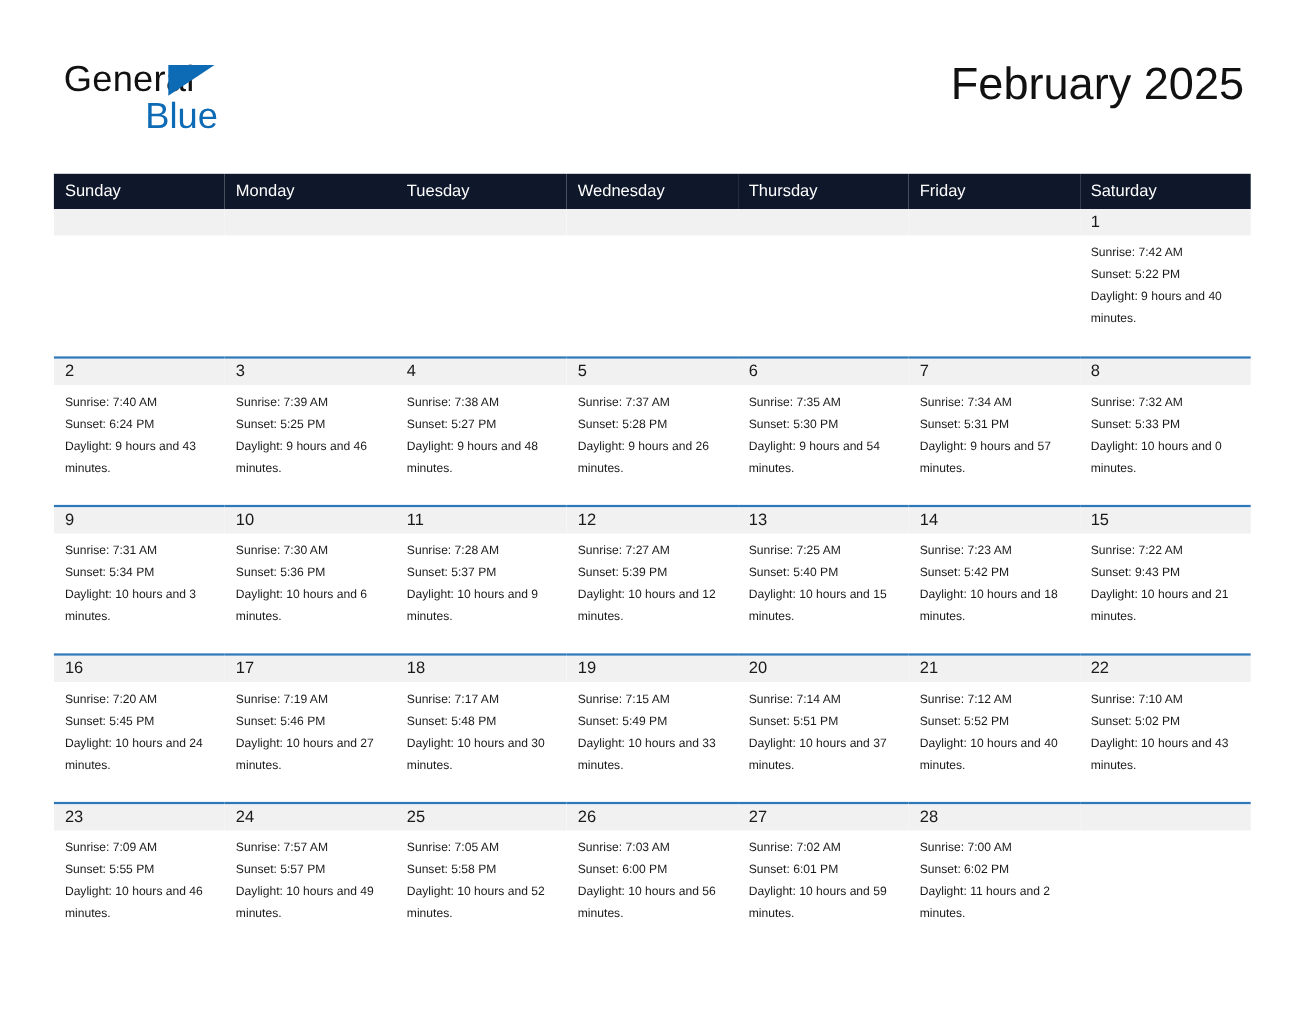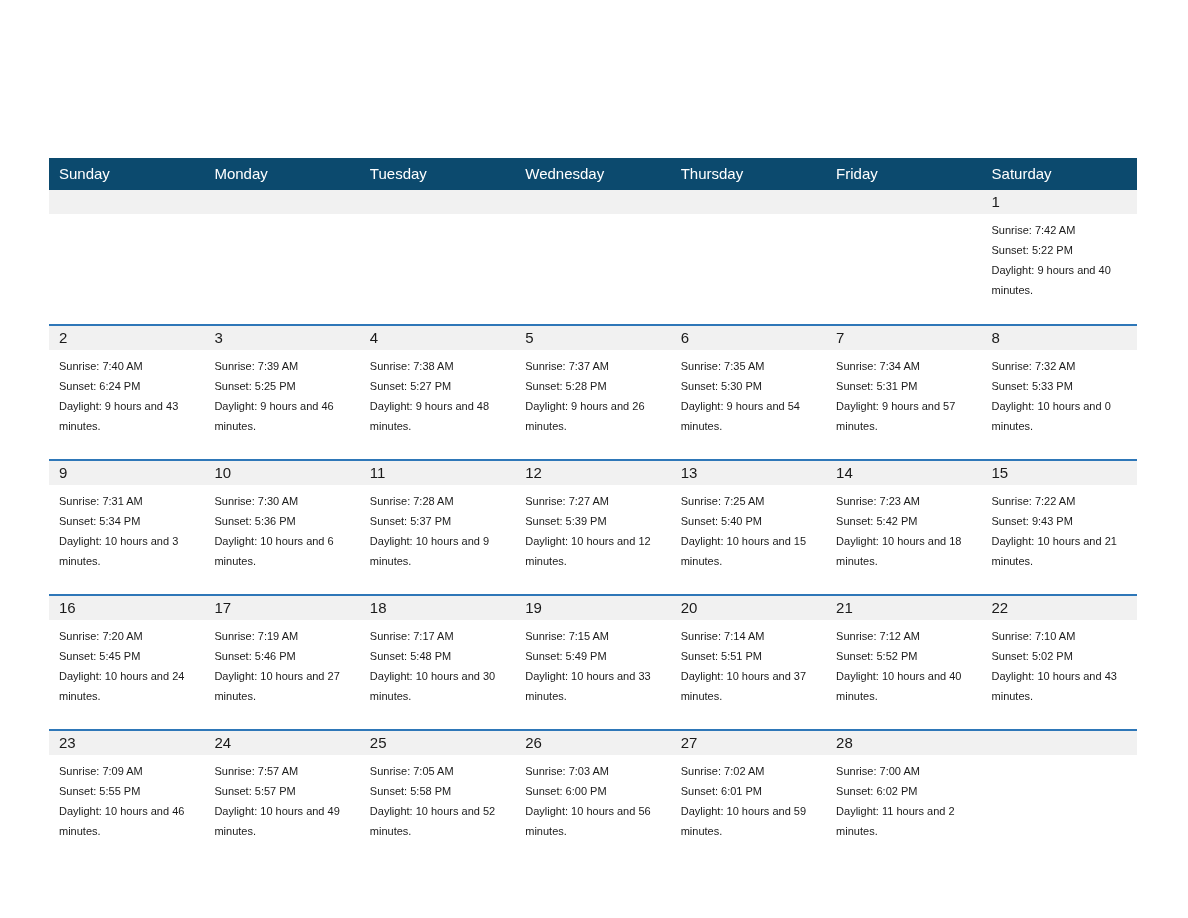--- a/index.html
+++ b/index.html
@@ -91,21 +91,21 @@
     position: absolute;
     left: 49px;
     top: 158px;
     width: 1088px;
     border-collapse: collapse;
     table-layout: fixed;
   }
   .calendar col { width: 155.43px; }
 
   thead th {
-    background: #0c4a6e;
+    background: #0f172a;
     color: #ffffff;
     font-size: 15px;
     font-weight: normal;
     text-align: left;
     padding: 7px 0 8px 10px;
     height: 17px;
     line-height: 17px;
     border: none;
   }
 
@@ -149,20 +149,26 @@
   .cell-body .daylight-wrap {
     white-space: normal;
   }
 </style>
 </head>
 <body>
 
 <div class="page">
 
   <div class="header">
+    <div class="logo">
+      <span class="logo-general">General</span>
+      <span class="logo-tri"></span>
+      <span class="logo-blue">Blue</span>
+    </div>
+    <div class="title">February 2025</div>
   </div>
 
   <table class="calendar">
     <colgroup>
       <col>
         <col>
         <col>
         <col>
         <col>
         <col>

